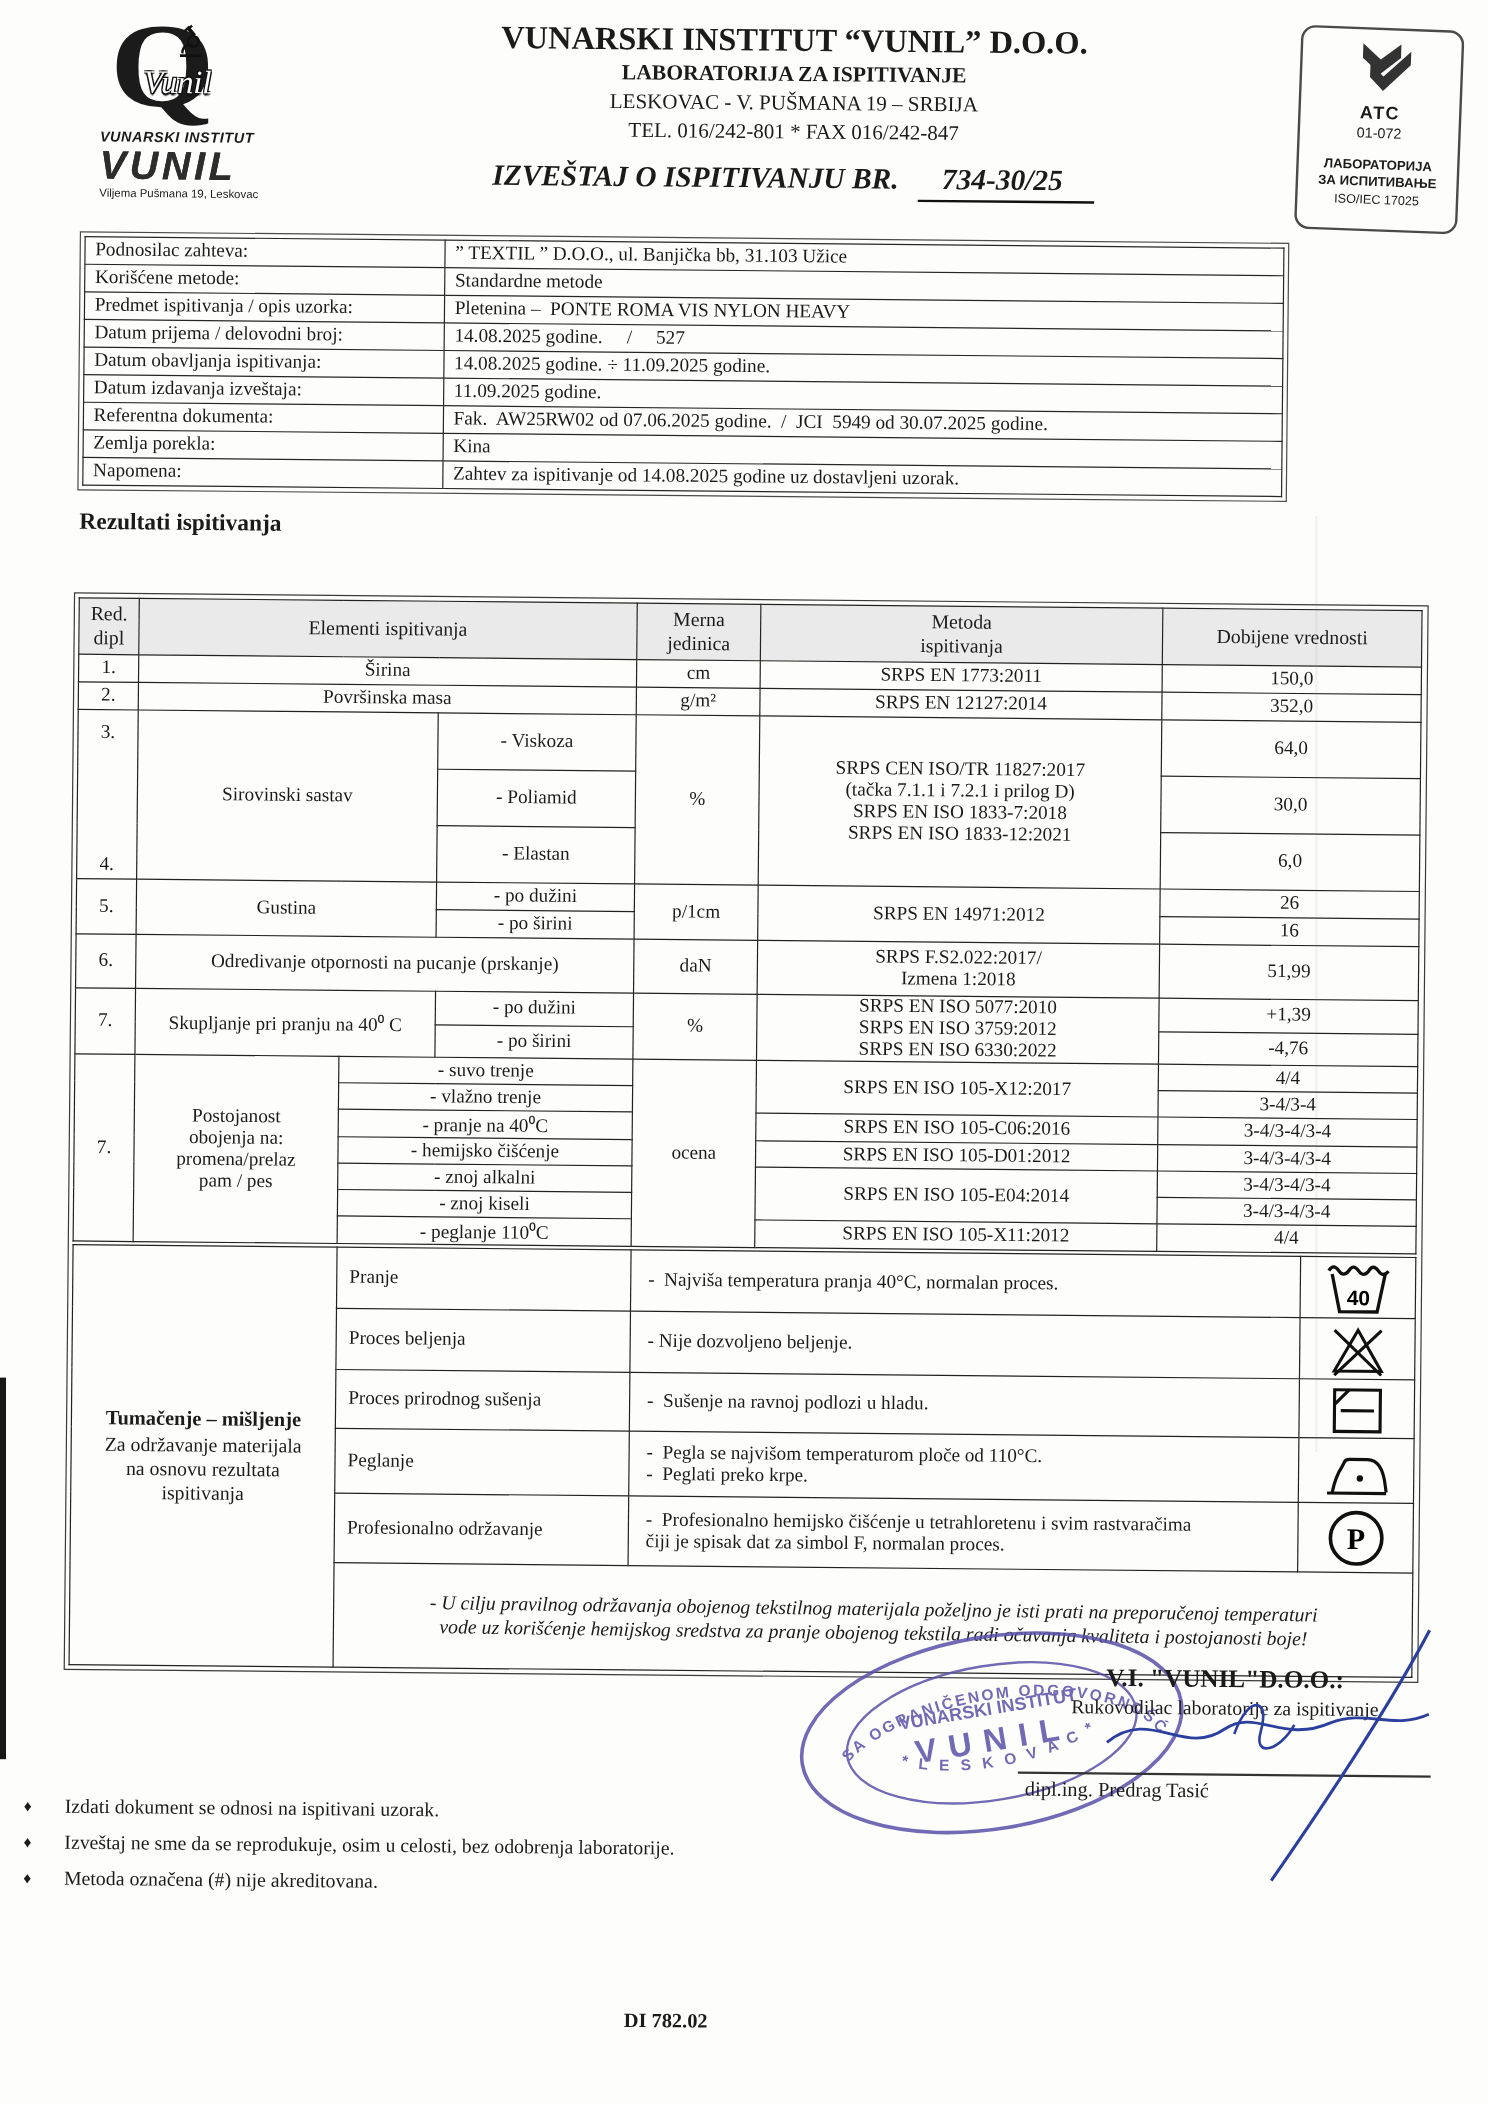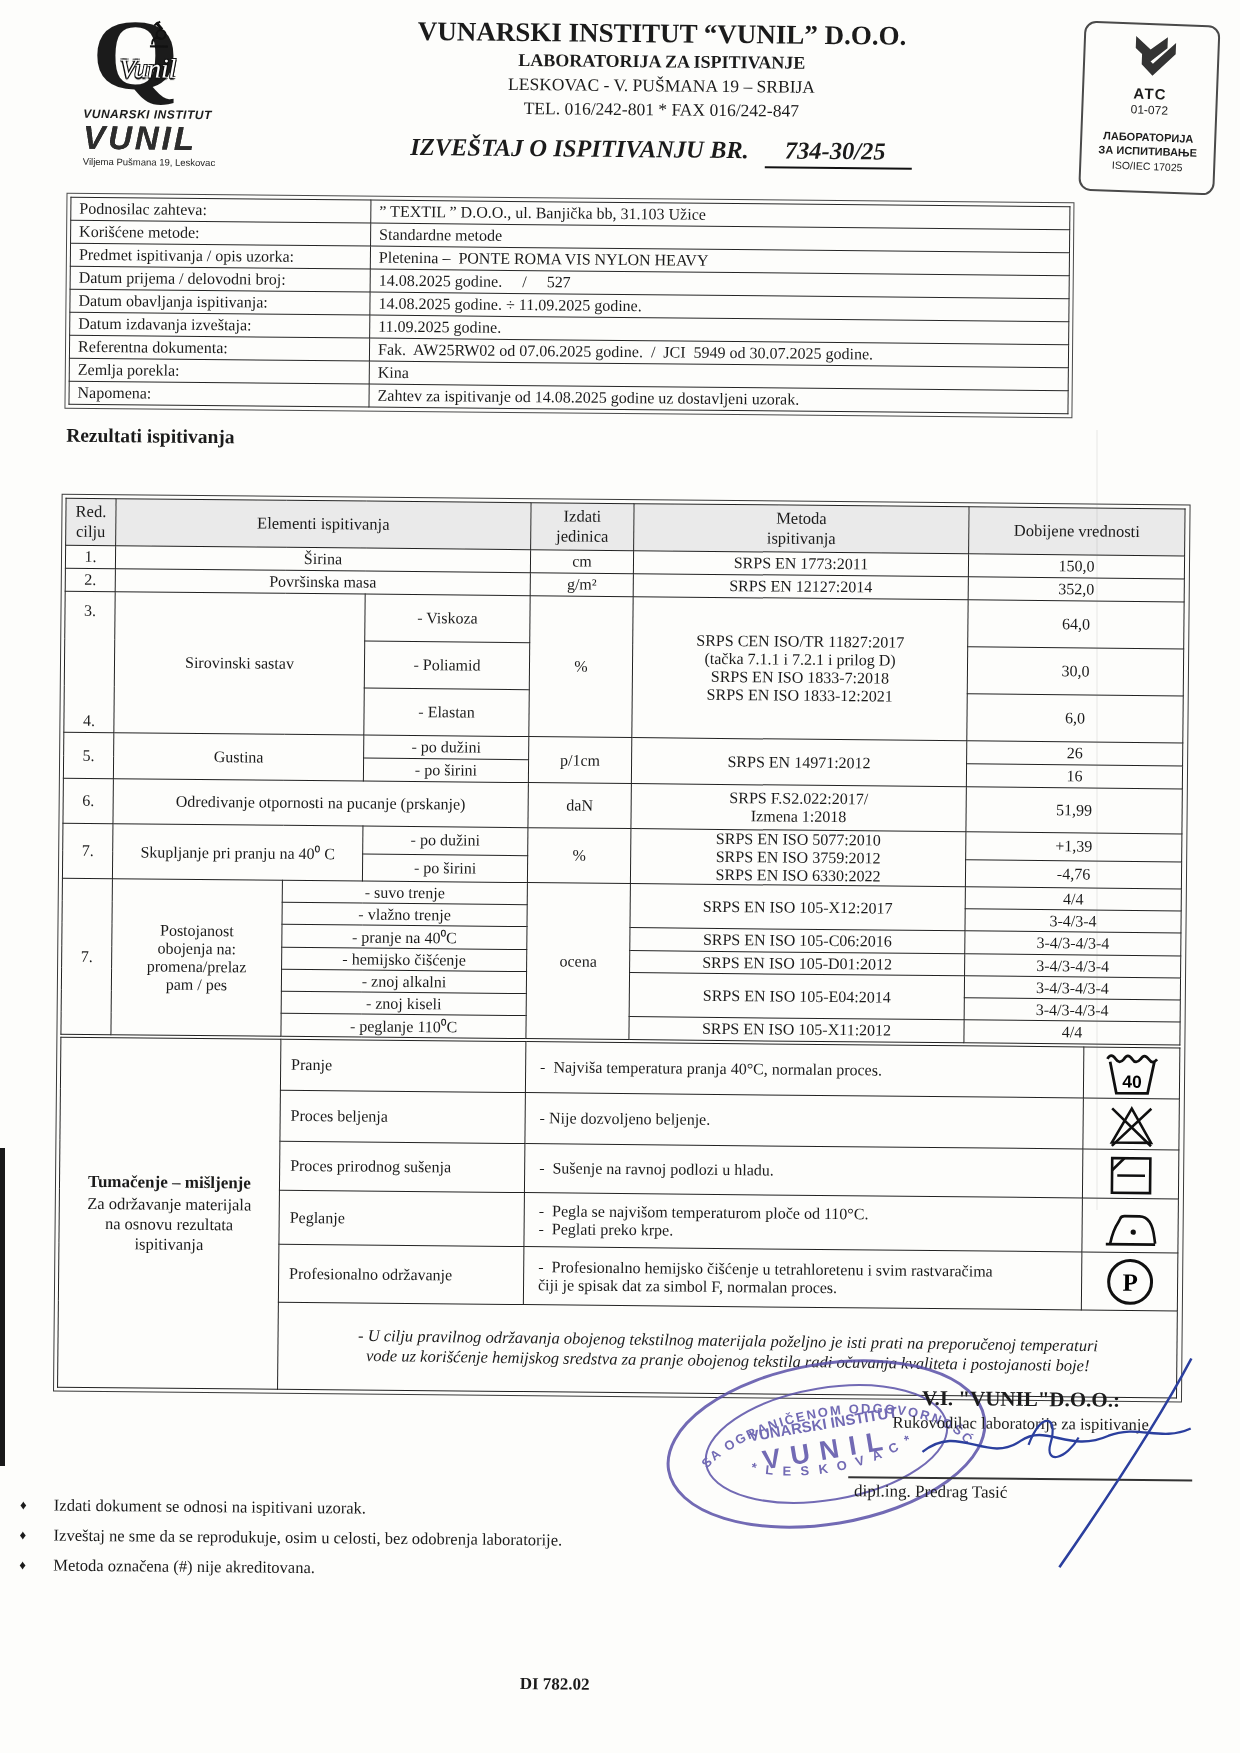--- a/index.html
+++ b/index.html
@@ -178,23 +178,23 @@
           <col style="width:170px">
           <col style="width:80px">
           <col style="width:165px">
           <col style="width:103px">
           <col style="width:335px">
           <col style="width:216px">
         </colgroup>
       <tbody>
         <tr>
           <th>Red.
-cilju</th>
+dipl</th>
           <th colspan="3">Elementi ispitivanja</th>
-          <th>Izdati
+          <th>Merna
 jedinica</th>
           <th>Metoda
 ispitivanja</th>
           <th>Dobijene vrednosti</th>
         </tr>
         <tr class="h23">
           <td>1.</td>
           <td colspan="3" class="tl">Širina</td>
           <td>cm</td>
           <td>SRPS EN 1773:2011</td>

